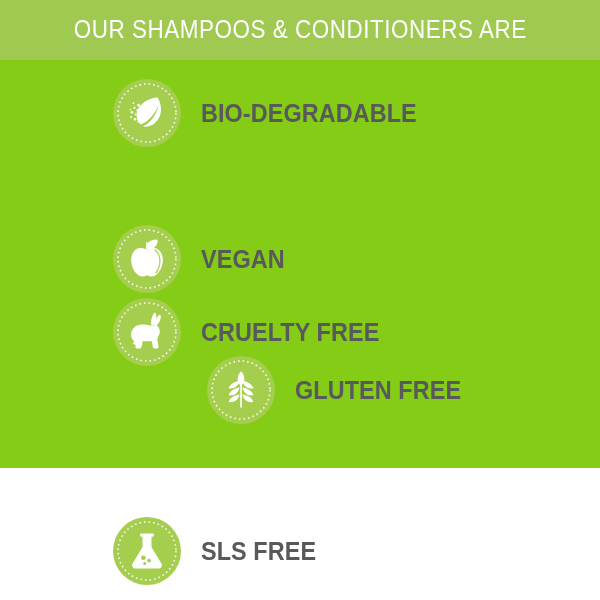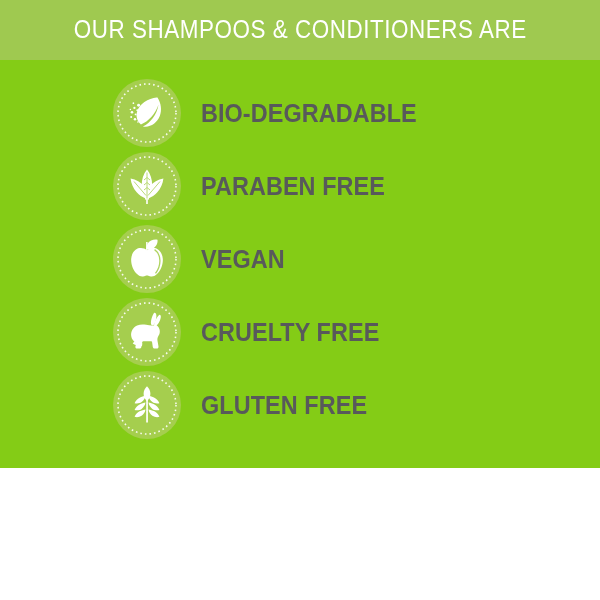--- a/index.html
+++ b/index.html
@@ -123,46 +123,20 @@
             <circle cx="20.4" cy="24.2" r="0.85"></circle>
             <circle cx="27.9" cy="29.4" r="0.8"></circle>
             <circle cx="17.4" cy="30.6" r="0.75"></circle>
             <circle cx="24.9" cy="43.0" r="0.8"></circle>
           </g>
         </svg>
       </div>
       <div class="claim-label">BIO-DEGRADABLE</div>
     </div>
 
-    <div class="claim-row" style="top:92px;">
-      <div class="badge">
-        <svg viewBox="0 0 68 68" xmlns="http://www.w3.org/2000/svg" aria-hidden="true">
-          <circle cx="34" cy="34" r="34" fill="#a5ce4e"></circle>
-          <circle cx="34" cy="34" r="29" fill="none" stroke="#ffffff" stroke-width="1.6" stroke-dasharray="1.6 3" opacity="0.9"></circle>
-          <g fill="#ffffff">
-
-            <path d="M34 17.5c3.6 4.6 5.3 10.2 5.1 15.6-.1 3.9-1.2 7.6-3.1 10.8l-2.1 3.3-2-3.3c-1.9-3.2-3-6.9-3.1-10.8-.2-5.4 1.5-11 5.2-15.6z"></path>
-
-            <path d="M17.6 26.4c5.4 1 10.3 3.8 13.6 7.8 2.4 2.9 3.9 6.3 4.4 9.9l.5 3.7-3.4-1.3c-3.4-1.3-6.5-3.4-9-6.2-3.5-3.9-5.6-8.9-6.1-13.9z"></path>
-
-            <path d="M50.4 26.4c-5.4 1-10.3 3.8-13.6 7.8-2.4 2.9-3.9 6.3-4.4 9.9l-.5 3.7 3.4-1.3c3.4-1.3 6.5-3.4 9-6.2 3.5-3.9 5.6-8.9 6.1-13.9z"></path>
-
-            <path d="M33.2 38.5h1.6v13.4h-1.6z"></path>
-          </g>
-          <g stroke="#a5ce4e" stroke-width="0.9" fill="none" opacity="0.85">
-            <path d="M34 20.5v26"></path>
-            <path d="M34 25.5l-3 2.5M34 30.5l-3 2.5M34 35.5l-3 2.5"></path>
-            <path d="M34 25.5l3 2.5M34 30.5l3 2.5M34 35.5l3 2.5"></path>
-            <path d="M21 29.5l12 14"></path>
-            <path d="M47 29.5l-12 14"></path>
-          </g>
-        </svg>
-      </div>
-      <div class="claim-label">PARABEN FREE</div>
-    </div>
 
     <div class="claim-row" style="top:238px;">
       <div class="badge">
         <svg viewBox="0 0 68 68" xmlns="http://www.w3.org/2000/svg" aria-hidden="true">
           <circle cx="34" cy="34" r="34" fill="#a5ce4e"></circle>
           <circle cx="34" cy="34" r="29" fill="none" stroke="#ffffff" stroke-width="1.6" stroke-dasharray="1.6 3" opacity="0.9"></circle>
           <g fill="#ffffff">
 
             <path d="M41.2 14.8c1.0-.3 1.9.6 2.1 2.0.4 2.6-.3 6.1-1.7 8.6-.7 1.3-1.6 2.1-2.4 1.9-.9-.2-1.3-1.3-1.3-2.8.1-2.8 1.2-6.5 2.6-8.7.2-.4.5-.8.7-1z"></path>
             <path d="M46.6 16.8c.9.1 1.4 1.1 1.2 2.5-.3 2.5-1.8 5.6-3.5 7.5-.9 1-1.8 1.5-2.5 1.1-.7-.4-.8-1.5-.4-2.9.7-2.6 2.6-5.8 4.2-7.5.3-.3.7-.6 1-.7z"></path>
@@ -185,21 +159,21 @@
             <path d="M34 25.2c2.1-1.8 4.9-2.6 7.6-2.1 4.5.8 7.8 5.2 8.2 10.6.4 5.8-2.1 12.1-6.1 15.6-1.9 1.7-4 2.5-5.8 2.1-1.5-.3-2.6-1-3.9-1-1.3 0-2.4.7-3.9 1-1.8.4-3.9-.4-5.8-2.1-4-3.5-6.5-9.8-6.1-15.6.4-5.4 3.7-9.8 8.2-10.6 2.7-.5 5.5.3 7.6 2.1z"></path>
             <path d="M34.6 18.6c2.3-3.1 6.4-4.6 9.9-3.8.5 3.4-1.3 7-4.4 8.6-2.2 1.2-4.8 1.3-6.9.3.3-1.8.7-3.6 1.4-5.1z"></path>
             <path d="M33.1 16.9h1.5v8.6h-1.5z"></path>
           </g>
           <path d="M41.6 24.6c3.4 2.3 5.2 6.6 5.3 11 .1 4.6-1.6 9.3-4.4 12.7" stroke="#a5ce4e" stroke-width="1.3" fill="none" opacity="0.9"></path>
         </svg>
       </div>
       <div class="claim-label">VEGAN</div>
     </div>
 
-    <div class="claim-row" style="top:311px;">
+    <div class="claim-row" style="top:296px;justify-content:center;">
       <div class="badge">
         <svg viewBox="0 0 68 68" xmlns="http://www.w3.org/2000/svg" aria-hidden="true">
           <circle cx="34" cy="34" r="34" fill="#a5ce4e"></circle>
           <circle cx="34" cy="34" r="29" fill="none" stroke="#ffffff" stroke-width="1.6" stroke-dasharray="1.6 3" opacity="0.9"></circle>
           <g fill="#ffffff">
 
             <path d="M33.2 26h1.7v25.5h-1.7z"></path>
 
             <path d="M34 15.3c2.2 2.1 3.4 4.8 3.4 7.5s-1.2 5.4-3.4 7.5c-2.2-2.1-3.4-4.8-3.4-7.5s1.2-5.4 3.4-7.5z"></path>
 
@@ -209,15 +183,32 @@
             <path d="M35.5 31.6c.4 2.6 1.8 4.9 3.9 6.3 2.1 1.4 4.6 1.8 7.0 1.1-1.0-2.5-2.8-4.4-5.0-5.5-2.0-1.0-4.1-1.5-5.9-1.9z"></path>
             <path d="M32.5 38.4c-.4 2.6-1.8 4.9-3.9 6.3-2.1 1.4-4.6 1.8-7.0 1.1 1.0-2.5 2.8-4.4 5.0-5.5 2.0-1.0 4.1-1.5 5.9-1.9z"></path>
             <path d="M35.5 38.4c.4 2.6 1.8 4.9 3.9 6.3 2.1 1.4 4.6 1.8 7.0 1.1-1.0-2.5-2.8-4.4-5.0-5.5-2.0-1.0-4.1-1.5-5.9-1.9z"></path>
           </g>
         </svg>
       </div>
       <div class="claim-label">GLUTEN FREE</div>
     </div>
 
 
+    <div class="claim-row" style="top:457px;">
+      <div class="badge">
+        <svg viewBox="0 0 68 68" xmlns="http://www.w3.org/2000/svg" aria-hidden="true">
+          <circle cx="34" cy="34" r="34" fill="#a5ce4e"></circle>
+          <circle cx="34" cy="34" r="29" fill="none" stroke="#ffffff" stroke-width="1.6" stroke-dasharray="1.6 3" opacity="0.9"></circle>
+          <g fill="#ffffff">
+            <path d="M28.6 16.5h10.8c.9 0 1.6.7 1.6 1.6s-.7 1.6-1.6 1.6h-.9v9.6c0 .6.2 1.2.5 1.7l9.4 15.6c1.3 2.2-.2 5-2.8 5H22.4c-2.6 0-4.1-2.8-2.8-5l9.4-15.6c.3-.5.5-1.1.5-1.7v-9.6h-.9c-.9 0-1.6-.7-1.6-1.6s.7-1.6 1.6-1.6z"></path>
+          </g>
+          <g fill="#a5ce4e">
+            <circle cx="30.3" cy="40.8" r="2.3"></circle>
+            <circle cx="36.1" cy="43.6" r="1.9"></circle>
+            <circle cx="31.7" cy="46.5" r="1.5"></circle>
+          </g>
+        </svg>
+      </div>
+      <div class="claim-label">SLS FREE</div>
+    </div>
 
   </div>
 </div>
 
 </body></html>

